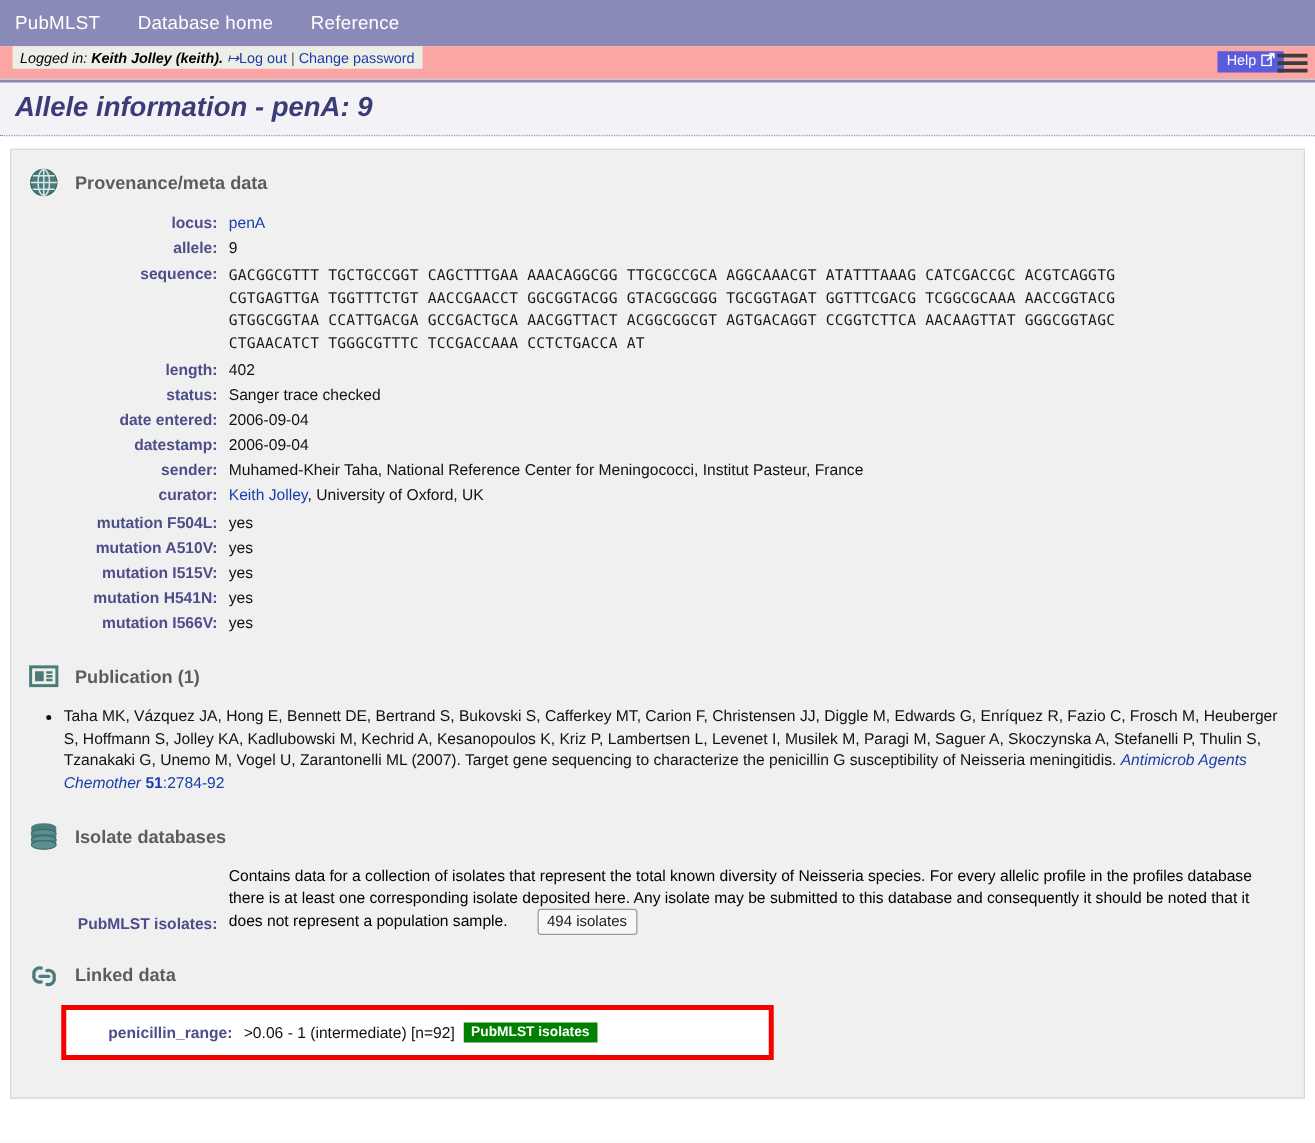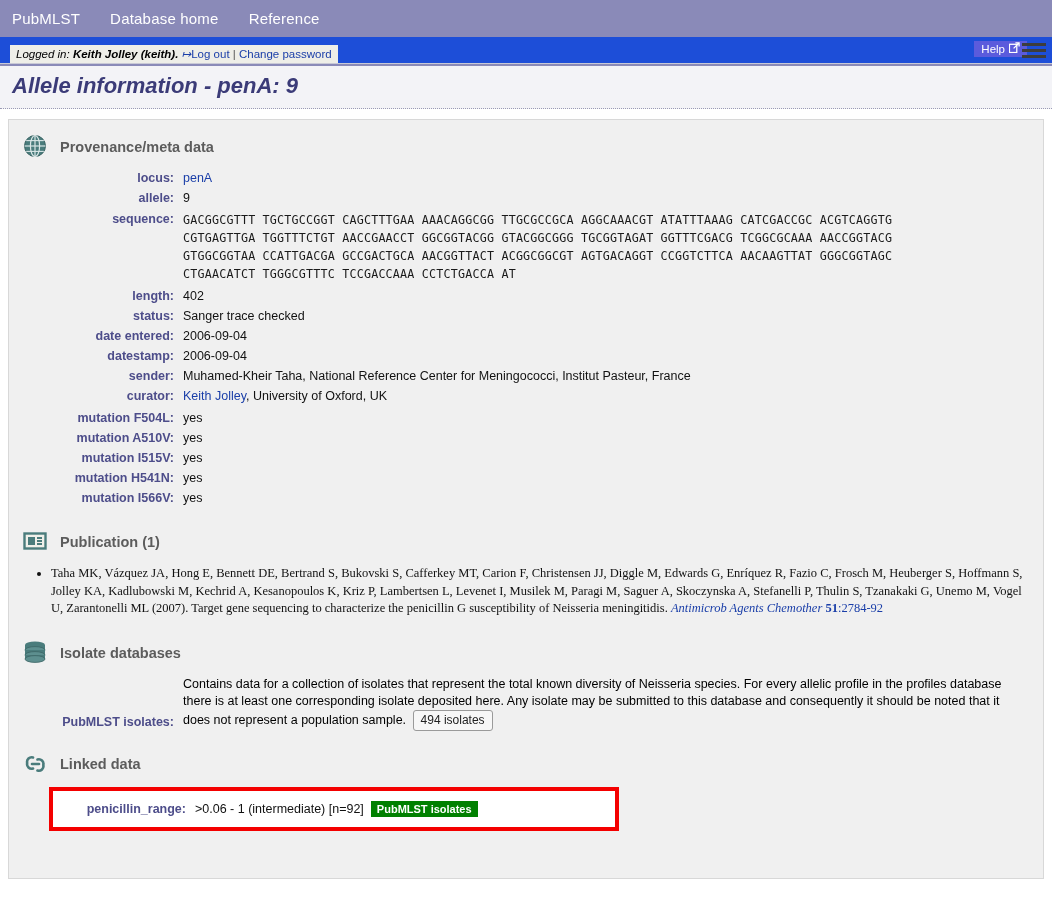--- a/index.html
+++ b/index.html
@@ -23,24 +23,24 @@
   #topnav .navitem {
     color: #ffffff;
     font-size: 15px;
     letter-spacing: .2px;
     cursor: pointer;
   }
   
   #loginbar {
     position: relative;
     height: 27px;
-    background: #1d4ed8;
+    background: #fca5a5;
     border-bottom: 1px solid #c9c9d6;
     display: flex;
-    align-items: flex-end;
+    align-items: flex-start;
   }
   #loginbox {
     margin-left: 10px;
     background: #eeeee8;
     padding: 2px 6px;
     font-size: 11.5px;
     font-style: italic;
     white-space: nowrap;
   }
   #loginbox b { font-weight: bold; }
@@ -123,42 +123,42 @@
   .seq {
     font-family: "DejaVu Sans Mono", monospace;
     font-size: 11.7px;
     line-height: 18px;
     letter-spacing: .2px;
     color: #1a1a1a;
     white-space: pre;
   }
   
   .pubsect { margin-top: 22px; }
-  ul.pub { margin: 0 0 0 0; padding-left: 28px; font-family: Liberation Serif, serif; }
+  ul.pub { margin: 0 0 0 0; padding-left: 28px; }
   ul.pub li { font-size: 12.5px; line-height: 17.5px; color: #111; }
   .jrnl { color: #1a3ea8; font-style: italic; }
   .jvol { color: #1a3ea8; font-weight: bold; font-style: normal; }
   .jpag { color: #1a3ea8; font-style: normal; }
   
   .isosect { margin-top: 22px; }
   .isorow { display: flex; align-items: flex-end; }
   .isolabel {
     width: 160px; flex: 0 0 160px; text-align: right; padding-right: 9px;
     color: #4d4d8a; font-weight: bold; font-size: 12.5px; line-height: 17px;
   }
   .isotext { font-size: 12.5px; line-height: 17px; max-width: 855px; }
   .countbtn {
     display: inline-block;
     border: 1px solid #9a9a9a;
     border-radius: 3px;
     background: #f7f7f7;
     padding: 1px 7px;
     font-size: 12px;
     color: #222;
-    margin-left: 3px;
+    margin-left: 20px;
     cursor: pointer;
   }
   
   .linksect { margin-top: 20px; }
   #linkedbox {
     border: 4px solid #f40000;
     background: #ffffff;
     width: 570px;
     margin-left: 26px;
     margin-top: 2px;

